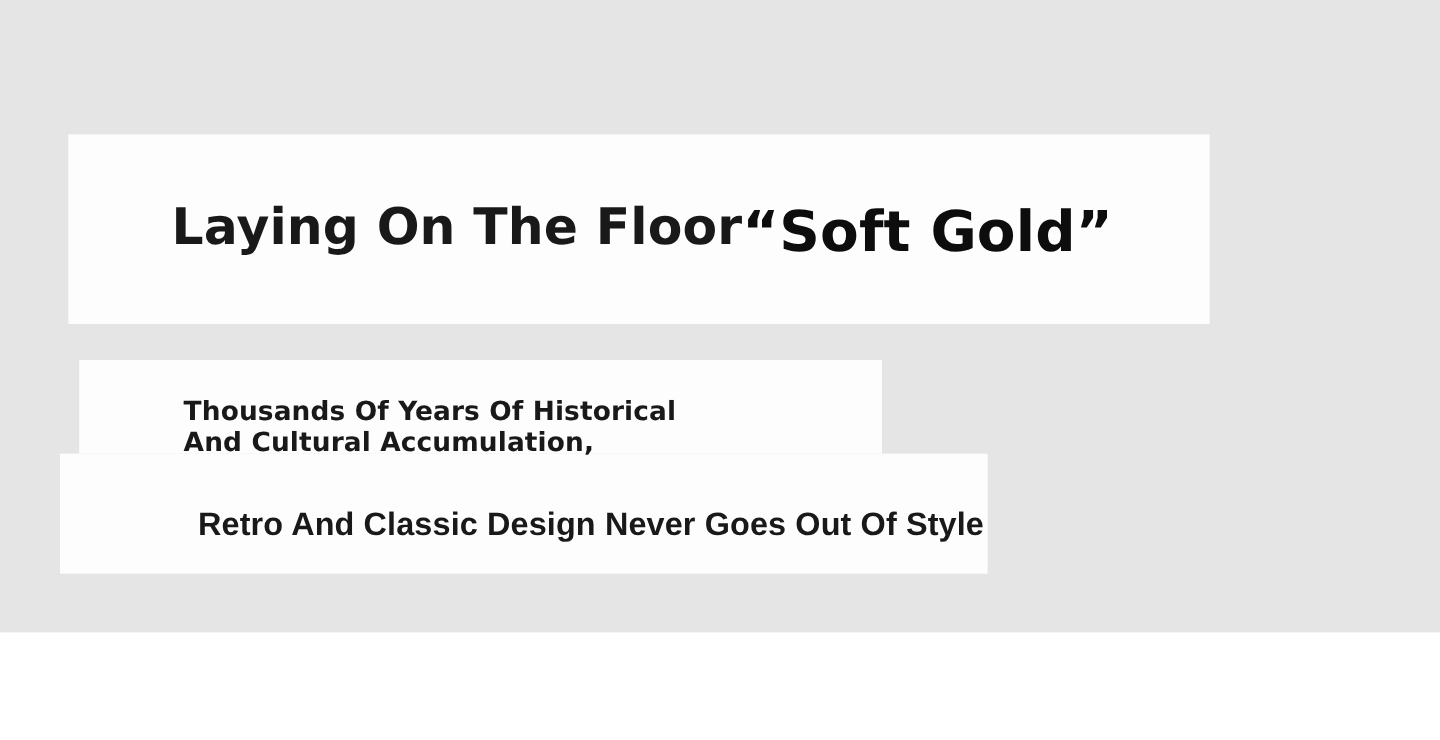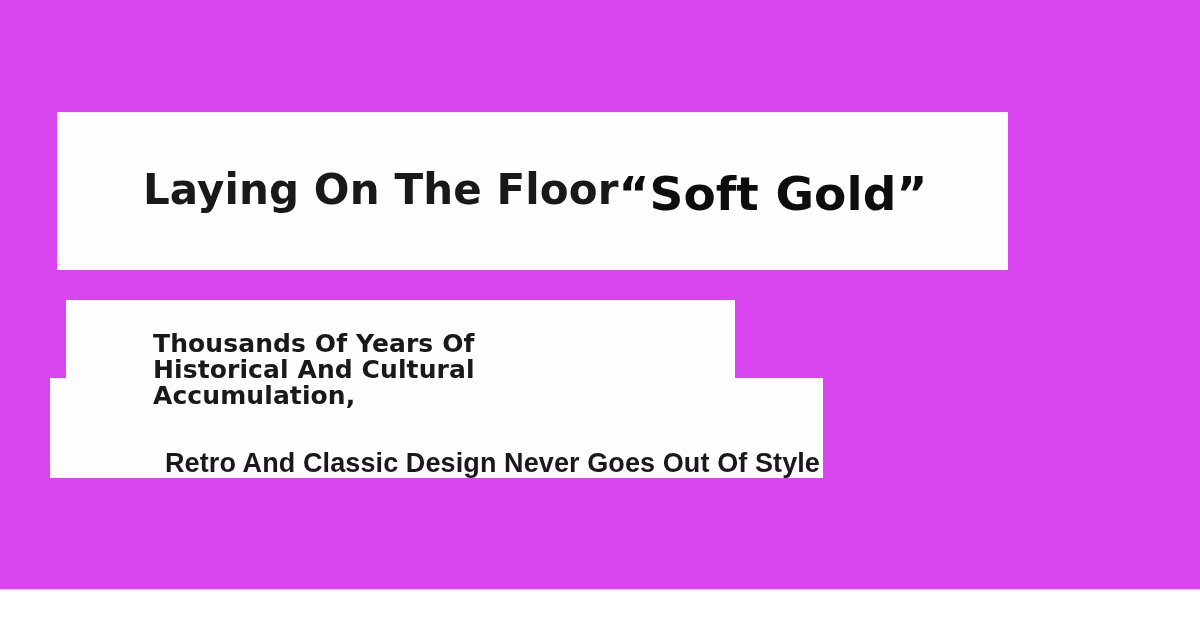--- a/index.html
+++ b/index.html
@@ -12,22 +12,22 @@
     width: 1200px;
     height: 617px;
     background: #ffffff;
     font-family: "DejaVu Sans", sans-serif;
     overflow: hidden;
   }
 
   .canvas {
     position: relative;
     width: 1200px;
-    height: 589px;
-    background: #d946ef;
+    height: 527px;
+    background: #e5e5e5;
   }
 
   
   .panel {
     position: absolute;
     background: #fdfdfd;
     pointer-events: none;
   }
 
   .panel-top {
@@ -82,21 +82,21 @@
   
   .body-block {
     position: absolute;
     left: 153px;
     top: 331px;
     width: 700px;
   }
 
   .body-para-primary {
     font-family: "DejaVu Sans", sans-serif;
-    font-size: 25px;
+    font-size: 22px;
     font-weight: bold;
     line-height: 26px;
     color: #191919;
     width: 440px;
     margin: 0;
     letter-spacing: 0.1px;
   }
 
   .body-para-secondary {
     font-family: "Liberation Sans Narrow", "Liberation Sans", sans-serif;

